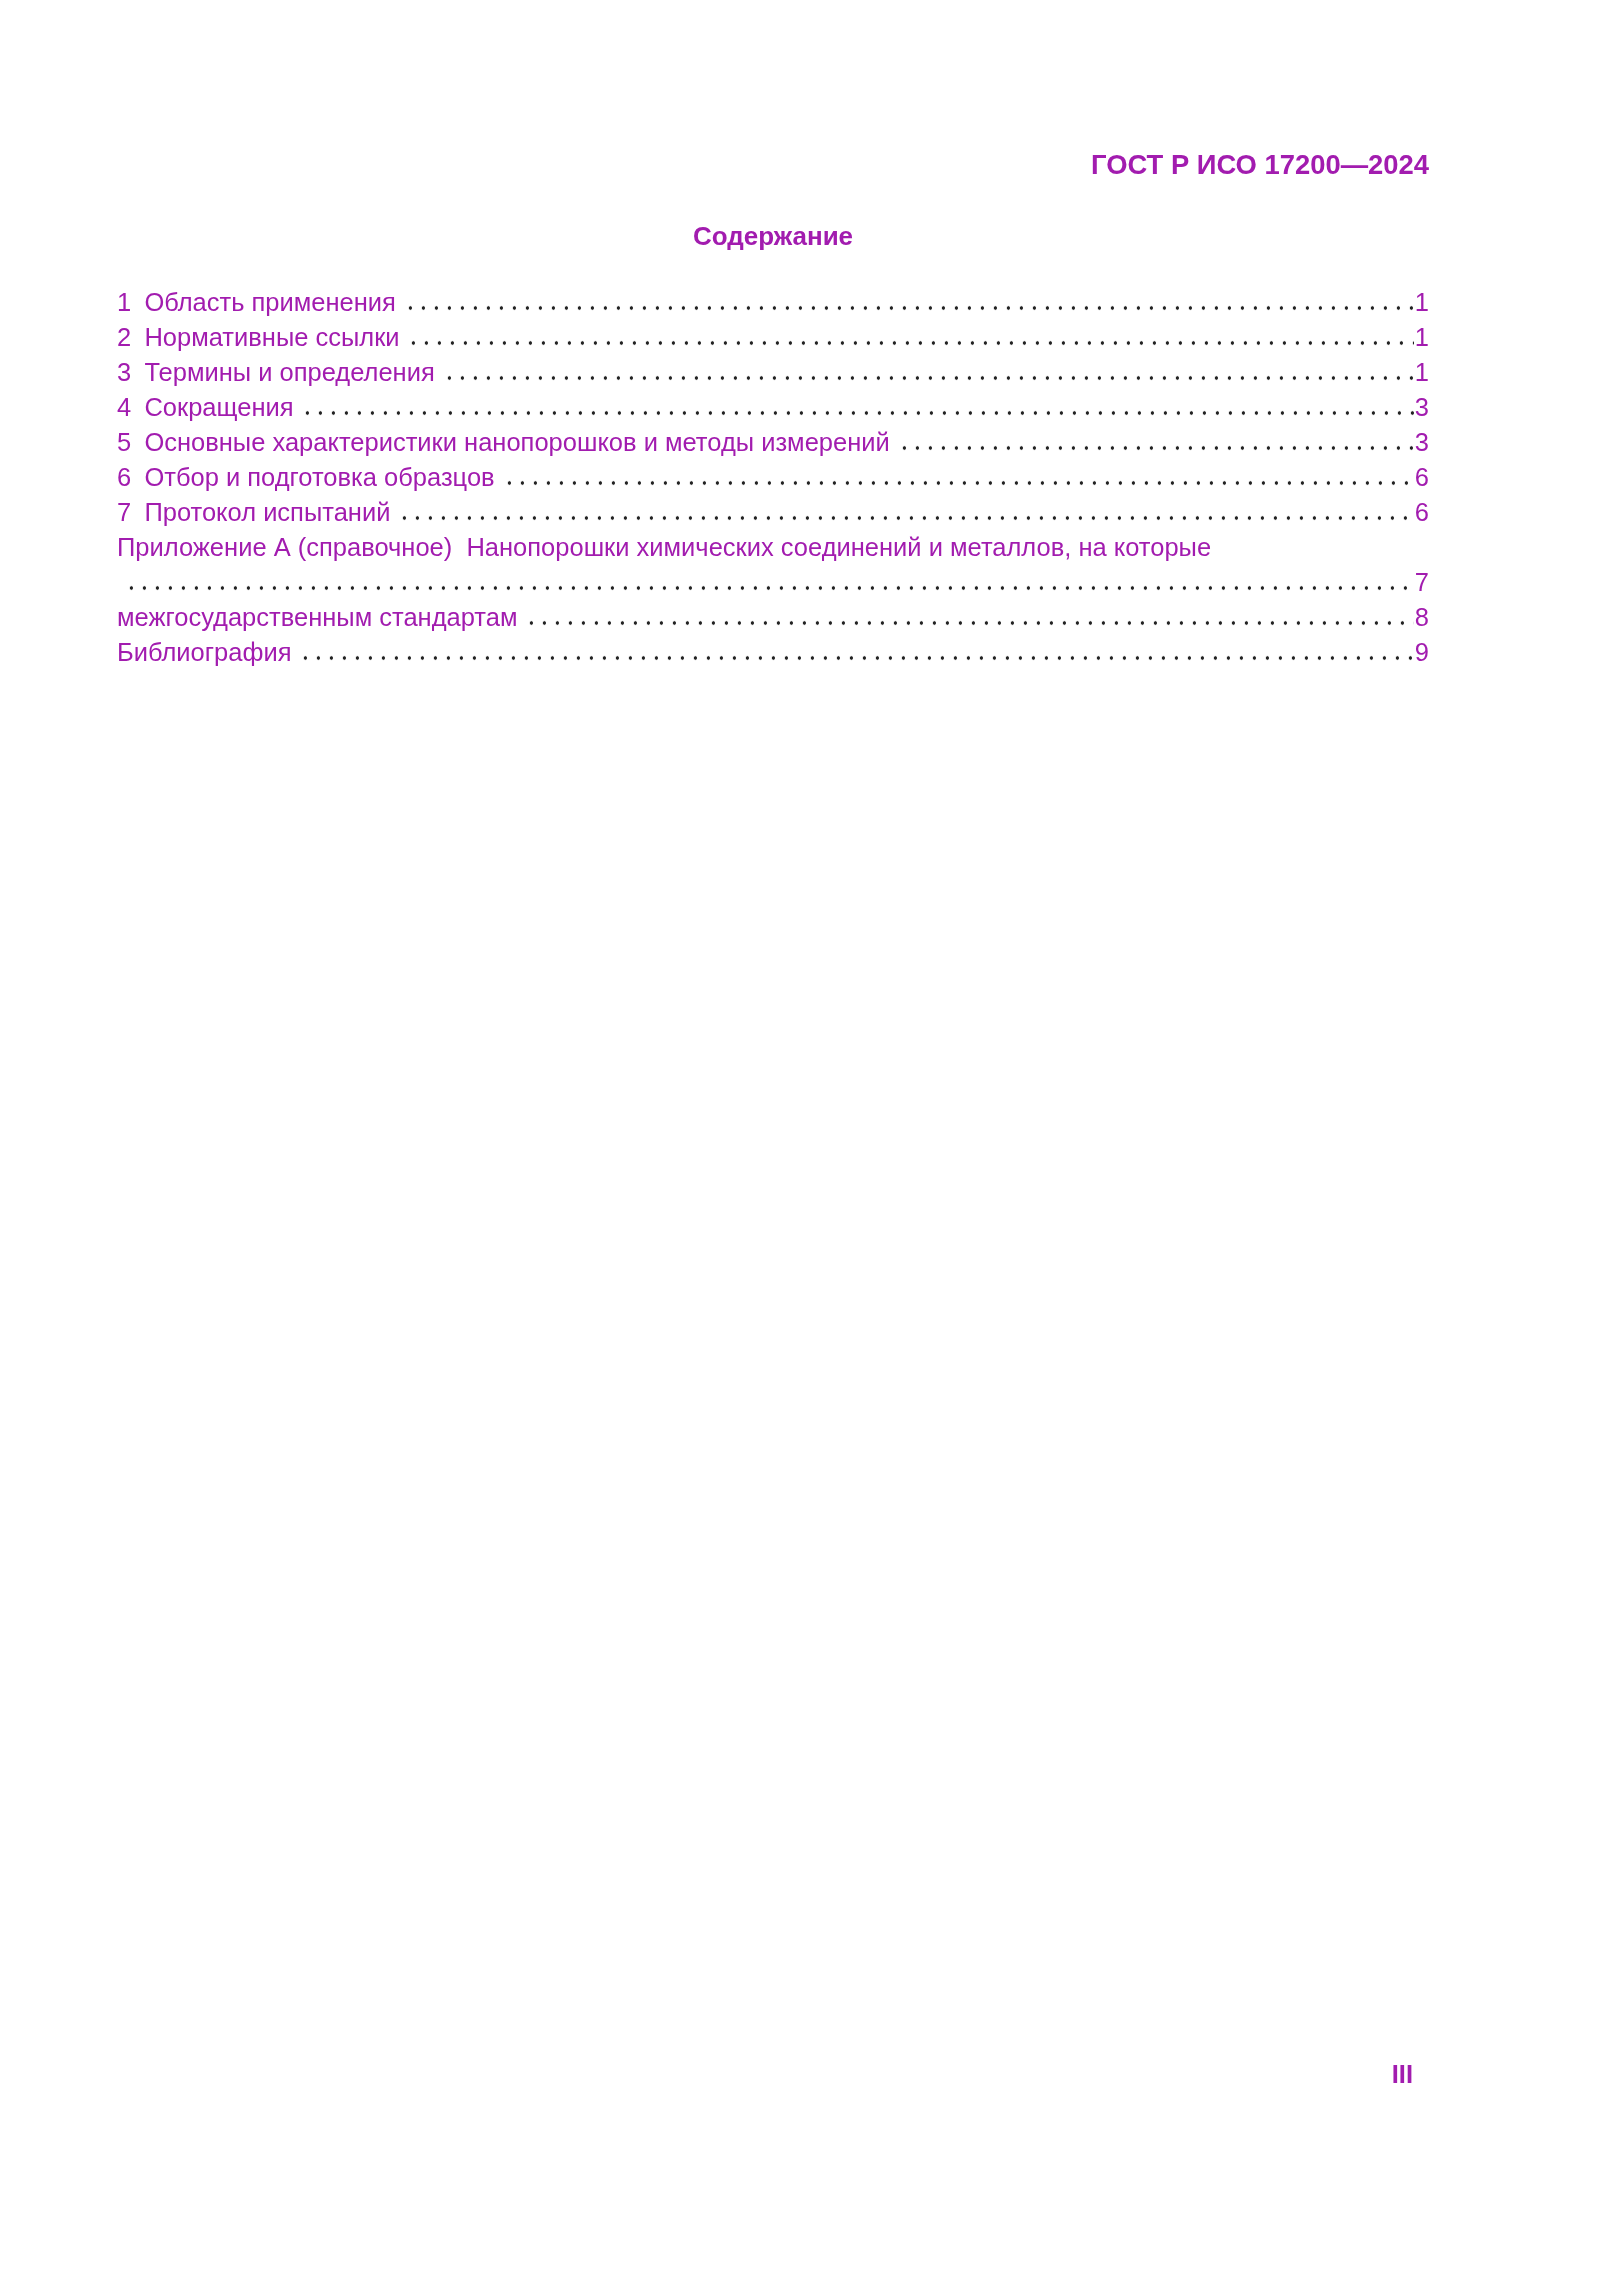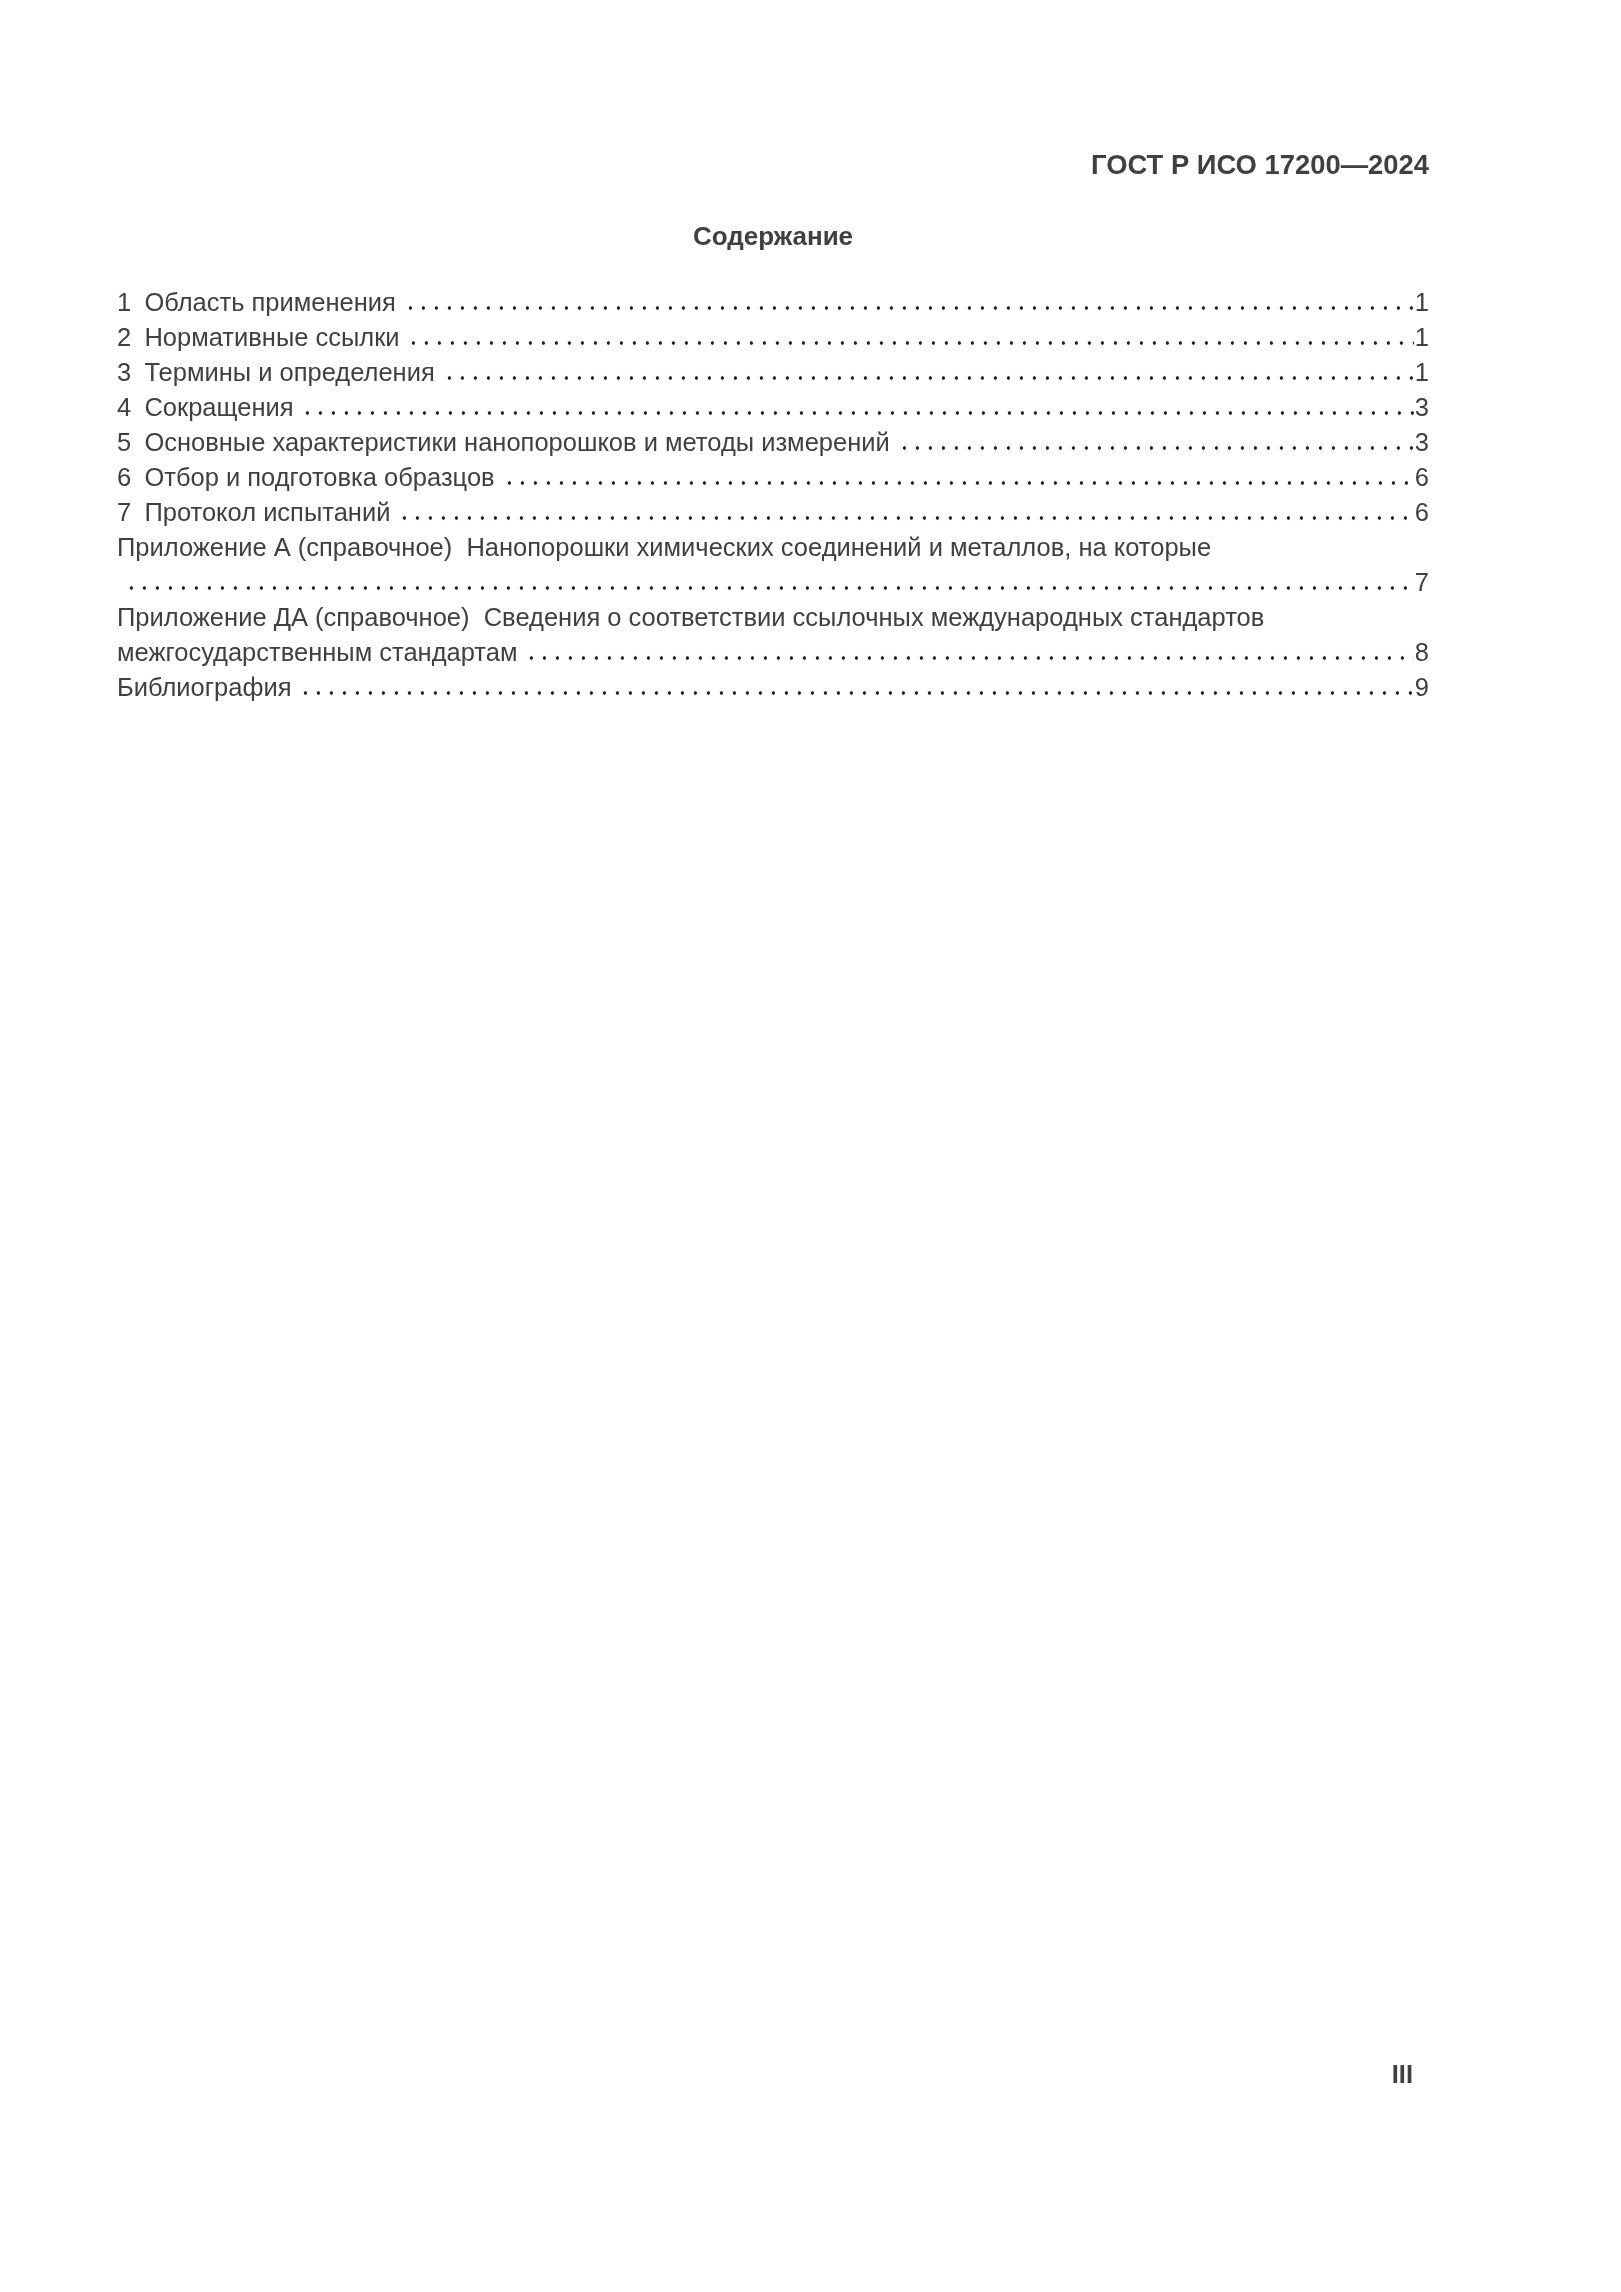--- a/index.html
+++ b/index.html
@@ -83,21 +83,21 @@
     right: 208px;
     text-align: right;
     font-size: 25.5px;
     font-weight: bold;
     line-height: 1.1;
   }
 </style>
 </head>
 <body>
 
-<div class="page" style="background: rgb(255, 255, 255); color: #404040;">
+<div class="page" style="background: rgb(255, 255, 255); color: #a21caf;">
 
   <div class="doc-header">ГОСТ Р ИСО 17200—2024</div>
 
   <div class="doc-title">Содержание</div>
 
   <div class="toc">
 
     <div class="toc-row">
       <span class="num">1</span>
       <span class="label">Область применения</span>
@@ -149,23 +149,20 @@
 
     <div class="toc-row">
       <span class="label">Приложение А (справочное)  Нанопорошки химических соединений и металлов, на которые</span>
     </div>
     <div class="toc-row">
       <span class="leader"></span>
       <span class="pg">7</span>
     </div>
 
     <div class="toc-row">
-      <span class="label">Приложение ДА (справочное)  Сведения о соответствии ссылочных международных стандартов</span>
-    </div>
-    <div class="toc-row">
       <span class="label indent-da">межгосударственным стандартам</span>
       <span class="leader"></span>
       <span class="pg">8</span>
     </div>
 
     <div class="toc-row">
       <span class="label">Библиография</span>
       <span class="leader"></span>
       <span class="pg">9</span>
     </div>

